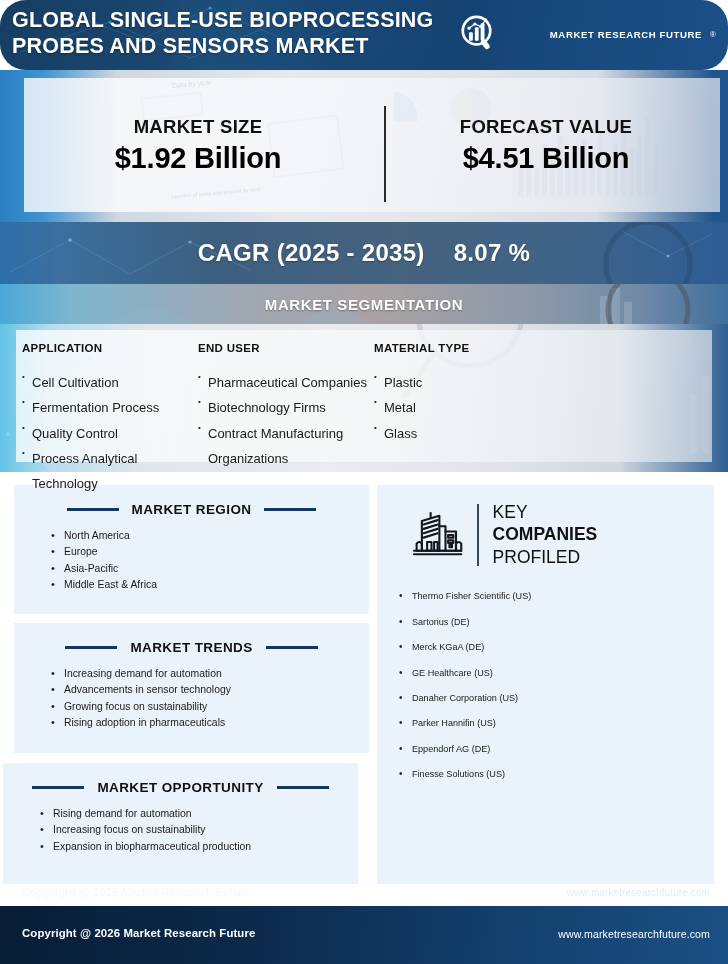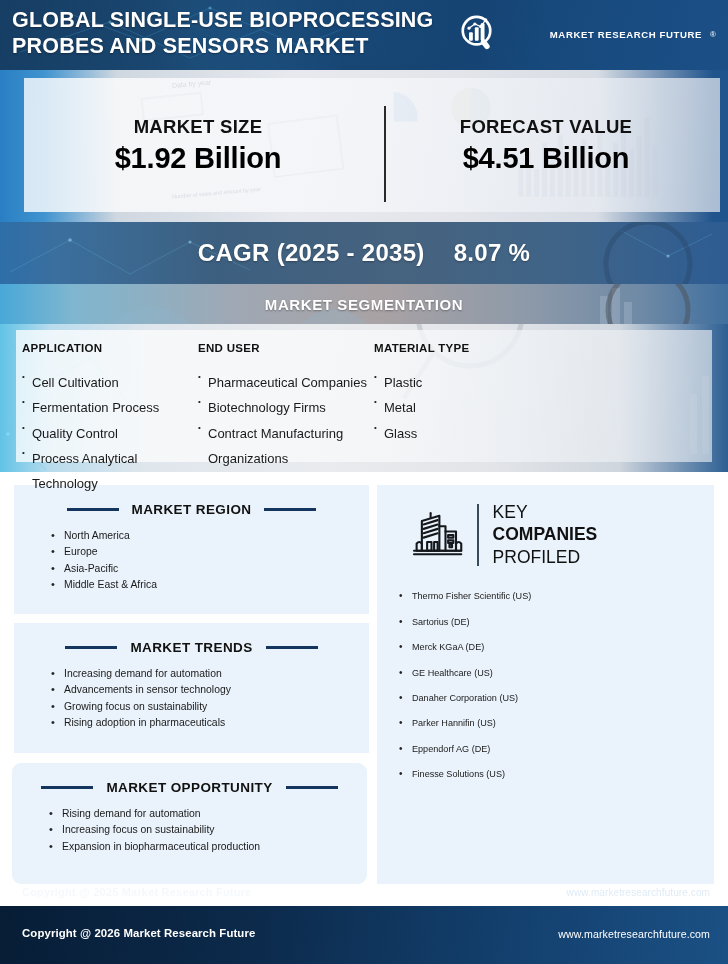--- a/index.html
+++ b/index.html
@@ -9,20 +9,21 @@
     font-family:"Liberation Sans", sans-serif;
     background:#ffffff; overflow:hidden;
   }
   .page { position:relative; width:728px; height:964px; background:#fff; }
 
   
   .header {
     position:absolute; left:0; top:0; width:728px; height:70px;
     background:linear-gradient(100deg,#0b2545 0%,#123a63 45%,#17497c 75%,#1b4f86 100%);
     overflow:hidden;
+    border-radius:26px;
   }
   .header::after{
     content:""; position:absolute; inset:0;
     background:
       radial-gradient(circle at 12% 70%, rgba(70,160,220,.20) 0 18%, transparent 40%),
       radial-gradient(circle at 42% 20%, rgba(50,130,200,.16) 0 14%, transparent 38%);
   }
   .header-title {
     position:absolute; left:12px; top:7px; width:500px;
     color:#fff; font-size:21.5px; font-weight:bold; line-height:26px;
@@ -80,21 +81,21 @@
   .segcol:nth-child(3){ width:180px; }
   .seg-title{ font-size:11.5px; font-weight:bold; color:#111; letter-spacing:.3px; margin-bottom:16px; }
   .seg-list{ list-style:none; }
   .seg-list li{ position:relative; padding-left:10px; font-size:13px; color:#1a1a1a; line-height:1.95; }
   .seg-list li::before{ content:"\2022"; position:absolute; left:0; top:-1px; font-size:8px; color:#222; }
 
   
   .panel{ position:absolute; background:#eaf3fb; }
   .p-region{ left:14px; top:485px; width:355px; height:129px; }
   .p-trends{ left:14px; top:623px; width:355px; height:130px; }
-  .p-opp{    left:12px; top:763px; width:355px; height:121px;border-radius:9px; }
+  .p-opp{    left:3px; top:763px; width:355px; height:121px; }
   .p-comp{   left:377px; top:485px; width:337px; height:399px; }
 
   .panel-head{ display:flex; align-items:center; justify-content:center; gap:13px; padding-top:17px; }
   .rule{ width:52px; height:2.5px; background:#14365e; }
   .panel-title{ font-size:13.5px; font-weight:bold; color:#111; letter-spacing:.4px; white-space:nowrap; }
   .panel-list{ list-style:none; margin-top:11px; padding-left:37px; }
   .panel-list li{ position:relative; padding-left:13px; font-size:10.4px; color:#1a1a1a; line-height:1.58; }
   .panel-list li::before{ content:"\2022"; position:absolute; left:0; top:-1px; color:#222; font-size:11px;}
 
   

